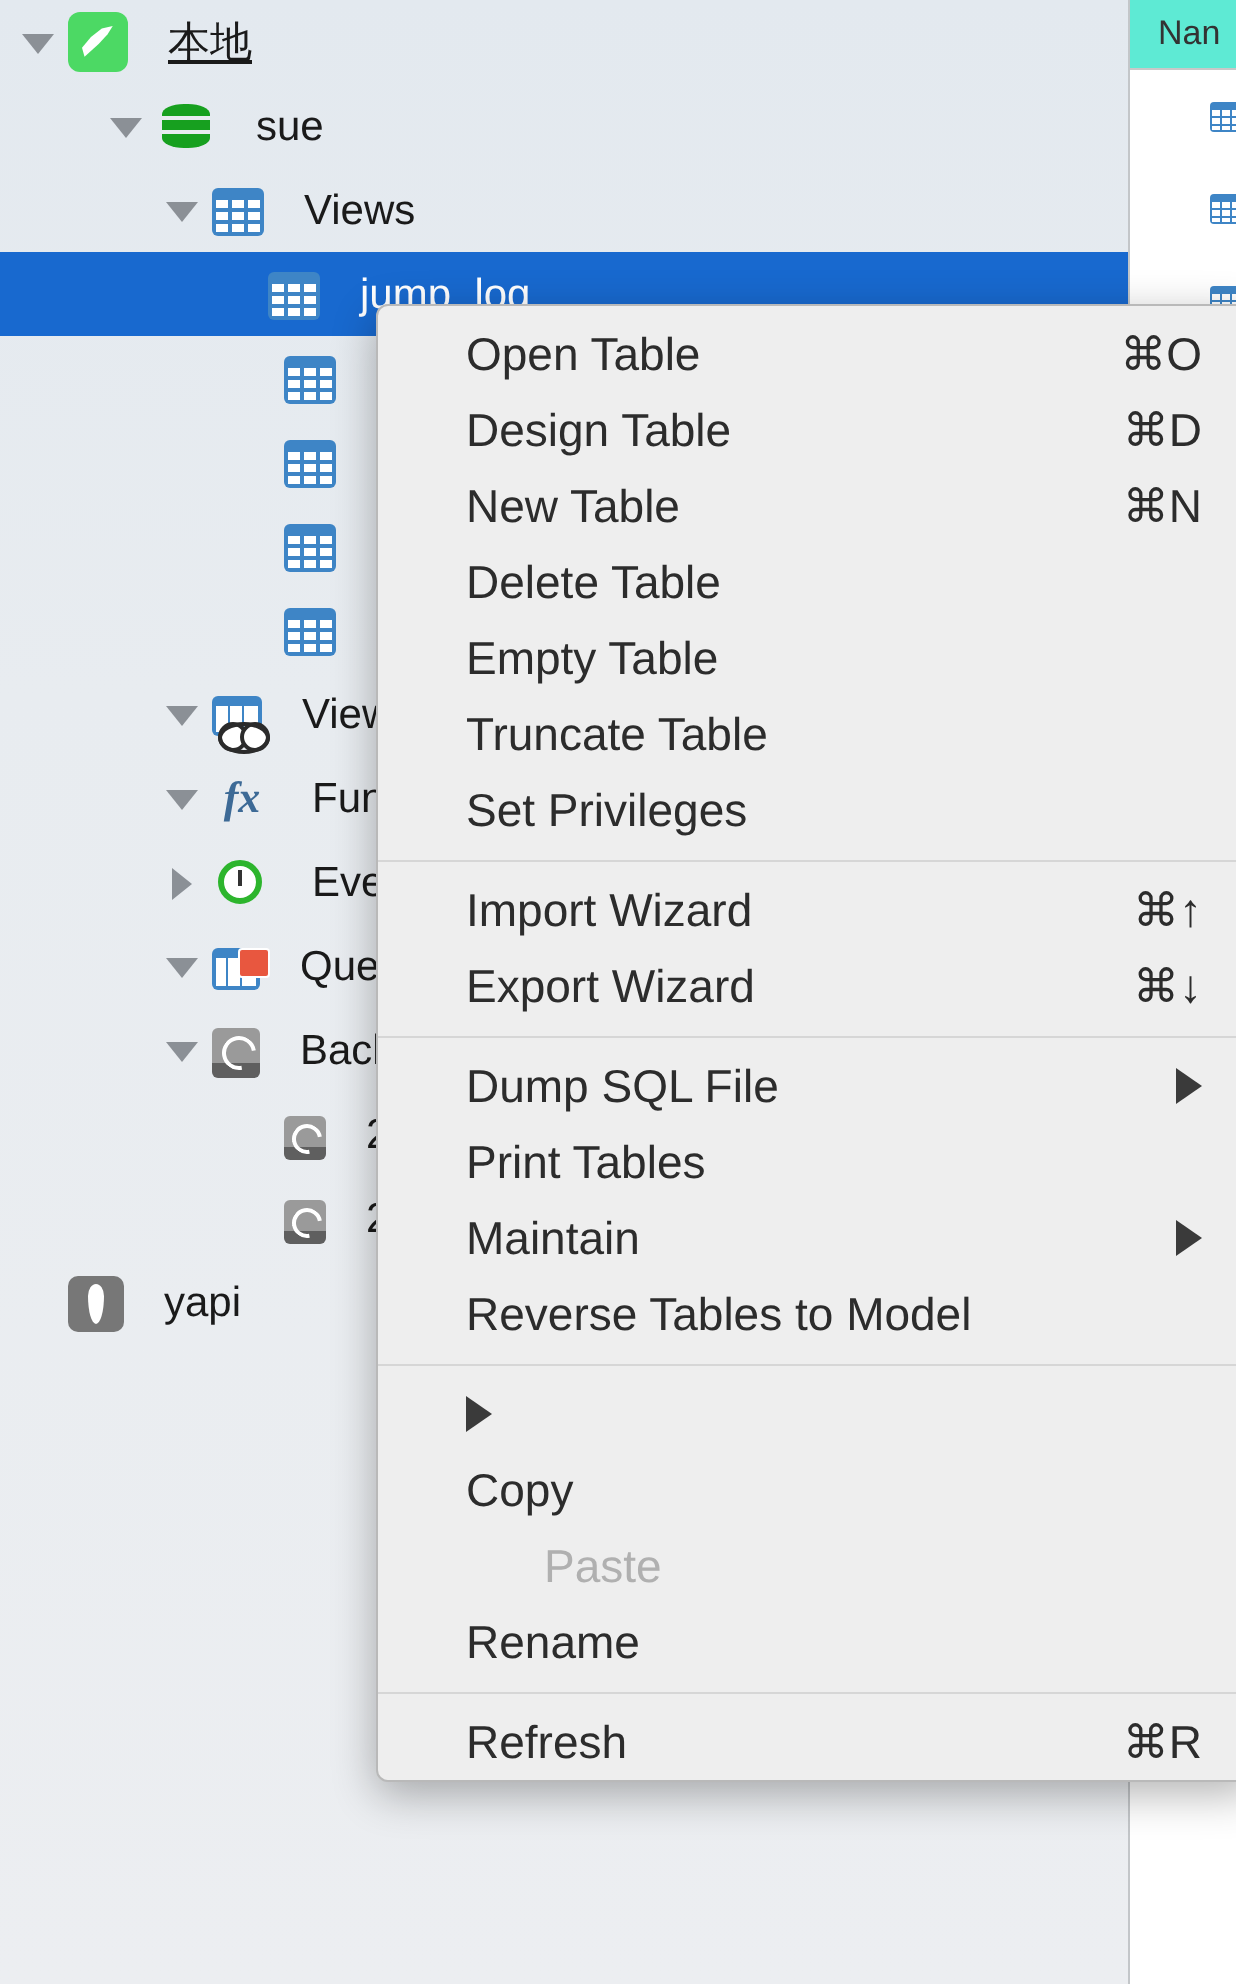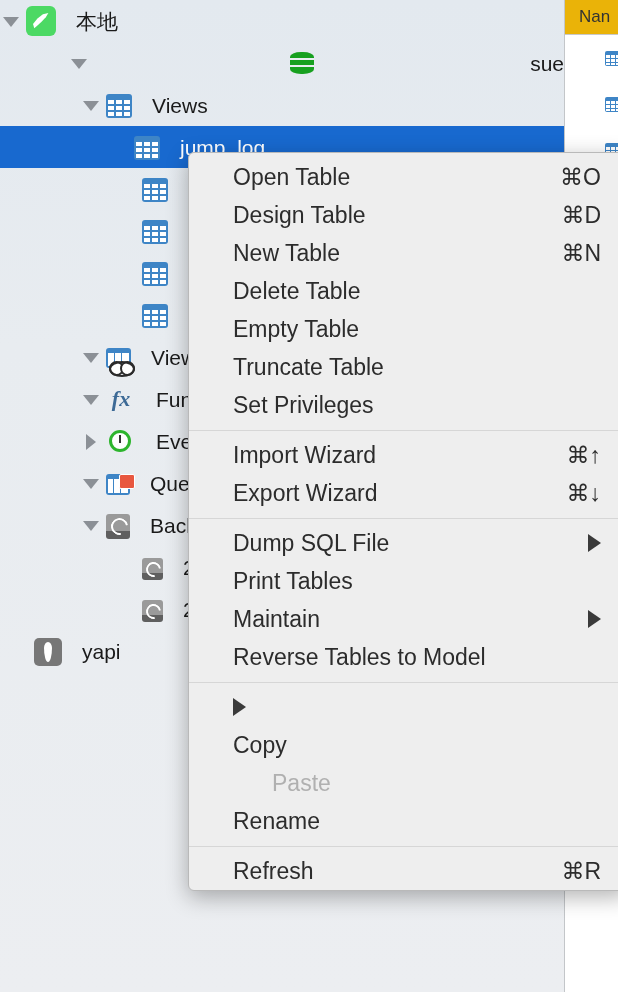--- a/index.html
+++ b/index.html
@@ -10,21 +10,21 @@
     -webkit-font-smoothing:antialiased;
   }
 
   
   #right-pane{
     position:absolute;left:565px;top:0;width:53px;height:992px;
     background:#ffffff;
   }
   #right-pane .col-head{
     height:34px;line-height:34px;
-    background:#eab308;
+    background:#5eead4;
     border-bottom:1px solid #c8c8c8;
     padding-left:14px;
     font-size:17px;color:#333;
     white-space:nowrap;overflow:hidden;
   }
   #right-pane .grid-rows{position:absolute;top:35px;left:0;right:0;bottom:0;}
   #right-pane .grid-row{
     height:46px;display:flex;align-items:center;padding-left:40px;
   }
   .mini-table-icon{
@@ -227,26 +227,26 @@
     <div class="grid-row">
       <span class="mini-table-icon"></span>
     </div>
     <div class="grid-row">
       <span class="mini-table-icon"></span>
     </div>
   </div>
 </div>
 
 <div id="sidebar">
-    <div class="tree-row" style="">
+    <div class="tree-row" style="padding-left: 8px; text-decoration: underline;">
       <span class="twisty open"></span>
       <span class="row-icon ico-conn"></span>
       <span class="row-label">本地</span>
     </div>
-    <div class="tree-row" style="padding-left: 68px; justify-content: space-between;">
+    <div class="tree-row" style="padding-left: 52px;">
       <span class="twisty open"></span>
       <span class="row-icon ico-db"></span>
       <span class="row-label">sue</span>
     </div>
     <div class="tree-row" style="padding-left: 80px;">
       <span class="twisty open"></span>
       <span class="row-icon ico-table"></span>
       <span class="row-label">Views</span>
     </div>
     <div class="tree-row selected" style="padding-left: 108px;">

